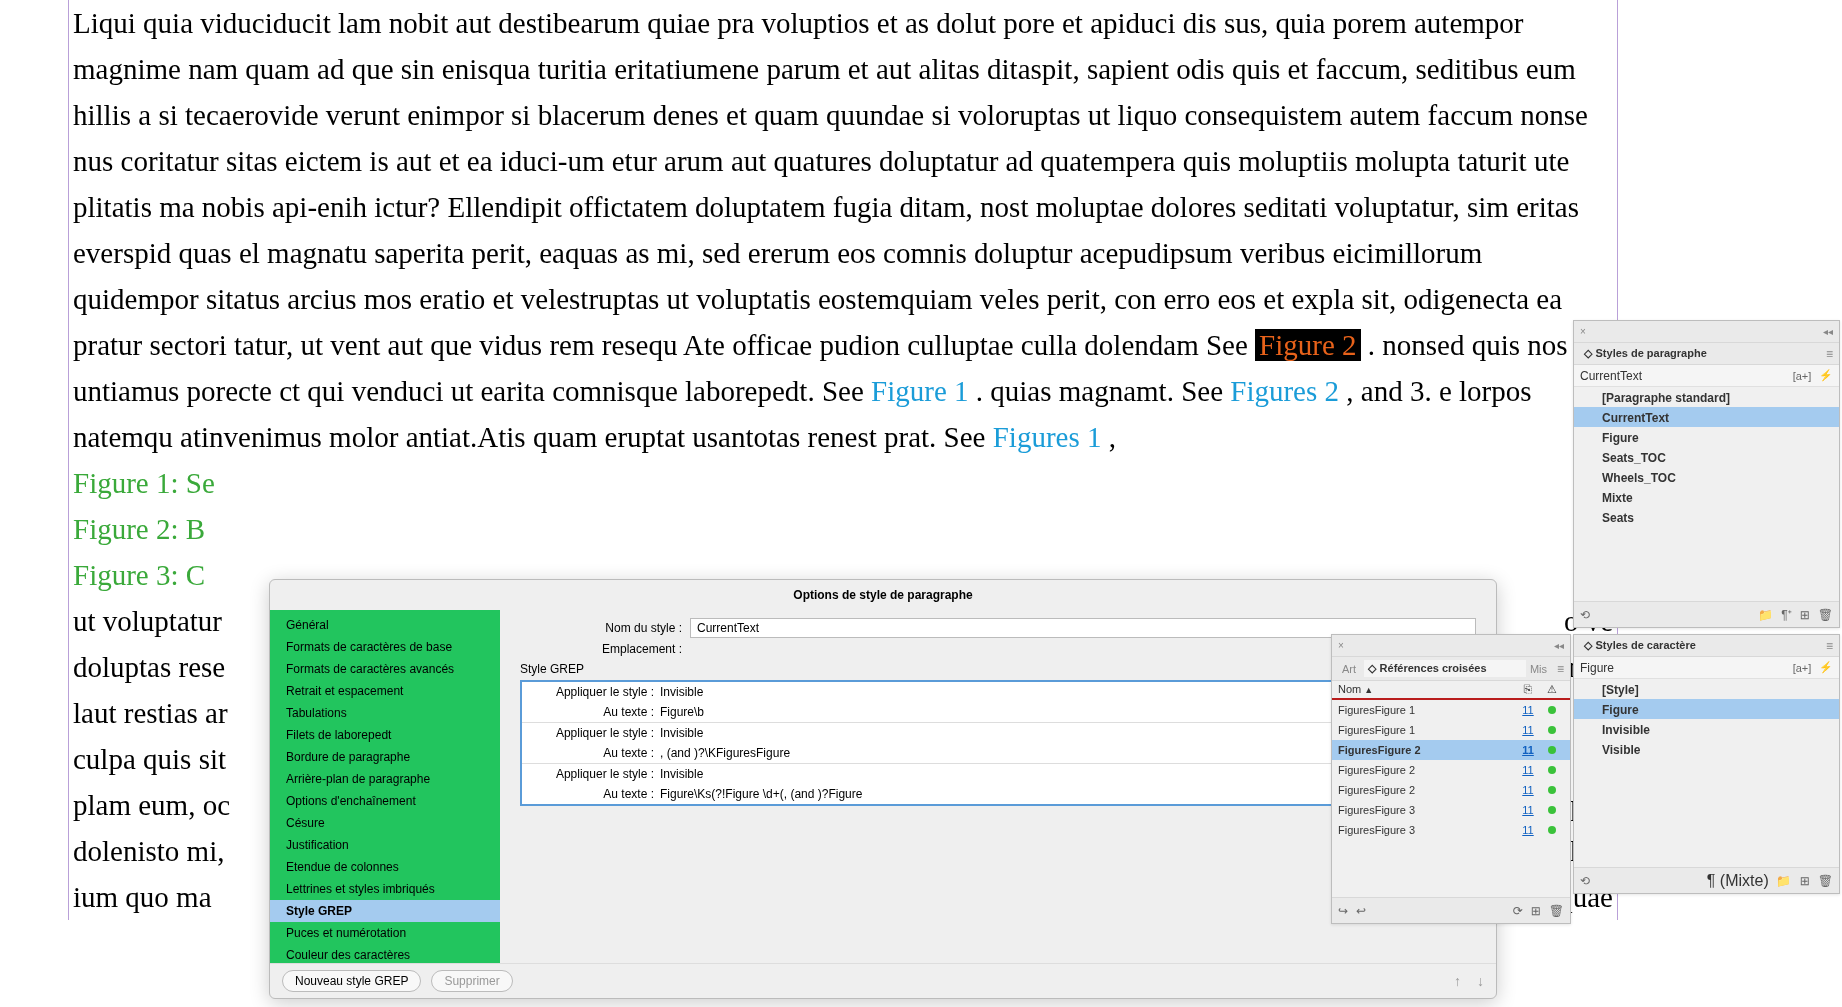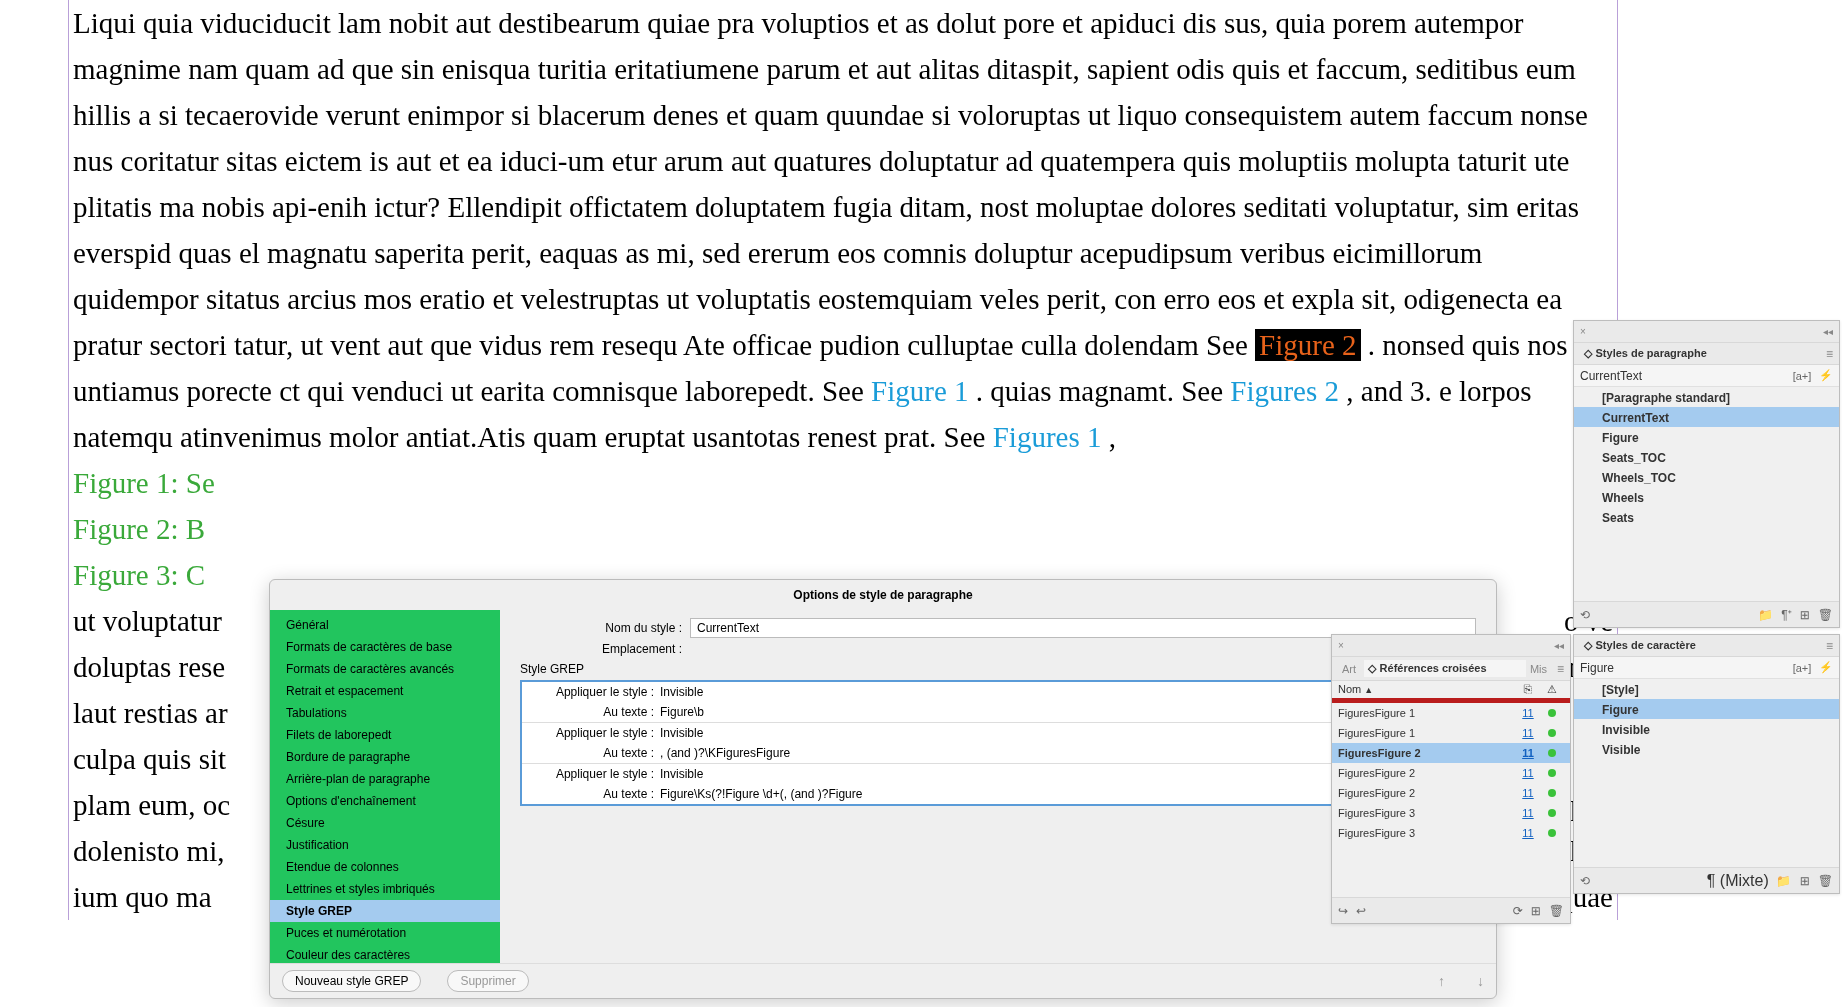--- a/index.html
+++ b/index.html
@@ -27,21 +27,21 @@
 .panel-subrow { display: flex; align-items: center; padding: 2px 6px; height: 22px; border-bottom: 1px solid #e0e0e0; background: #f5f5f5; }
 .panel-subrow .sep { margin-left: auto; }
 .panel-subrow .ico { margin-left: 8px; font-size: 11px; color: #666; cursor: pointer; }
 .list { }
 .list-item { padding: 3px 8px 3px 28px; cursor: pointer; height: 20px; line-height: 16px; font-weight: bold; }
 .list-item.sel { background: #a4cbef; }
 .list-item.bold { font-weight: bold; }
 .panel-footer { display: flex; align-items: center; padding: 2px 6px; height: 26px; border-top: 1px solid #d8d8d8; background: #eaeaea; gap: 8px; }
 .panel-footer .sp { flex: 1; }
 .panel-footer .ico { font-size: 12px; color: #666; cursor: pointer; }
-.xref-head { display: flex; padding: 2px 6px; border-bottom: 5px solid #b91c1c; font-size: 11px; background: #f0f0f0; }
+.xref-head { display: flex; padding: 2px 6px; border-bottom: 2px solid #b91c1c; font-size: 11px; background: #f0f0f0; }
 .xref-head .col1 { flex: 1; }
 .xref-head .col2 { width: 24px; text-align: center; }
 .xref-head .col3 { width: 24px; text-align: center; }
 .xref-row { display: flex; padding: 2px 6px; align-items: center; height: 20px; }
 .xref-row.sel { background: #a4cbef; font-weight: bold; }
 .xref-row .col1 { flex: 1; font-size: 11px; }
 .xref-row .col2 { width: 24px; text-align: center; color: #1060c0; text-decoration: underline; font-size: 11px; cursor: pointer; }
 .xref-row .col3 { width: 24px; text-align: center; }
 .dot-g { width: 8px; height: 8px; border-radius: 50%; background: #3ac23a; display: inline-block; }
 
@@ -55,21 +55,21 @@
 .dialog-main { flex: 1; padding: 8px 20px; }
 .form-row { display: flex; align-items: center; margin-bottom: 4px; }
 .form-label { width: 170px; text-align: right; padding-right: 8px; font-size: 12px; }
 .form-input { flex: 1; border: 1px solid #bbb; background: #fff; padding: 2px 6px; font-size: 12px; height: 20px; }
 .section-label { font-size: 12px; margin: 6px 0 4px 0; }
 .grep-box { border: 2px solid #5a9bd8; background: #fff; padding: 0; }
 .grep-item { border-bottom: 1px solid #ddd; padding: 0; }
 .grep-item:last-child { border-bottom: none; }
 .grep-line { display: flex; padding: 3px 8px; font-size: 12px; }
 .grep-line .lbl { width: 130px; text-align: right; padding-right: 6px; }
-.dialog-footer { display:flex; align-items:center; padding: 6px 12px; gap:26px; border-top:1px solid #ddd; }
+.dialog-footer { display:flex; align-items:center; padding: 6px 12px; gap:10px; border-top:1px solid #ddd; }
 .dlg-btn { border:1px solid #bbb; border-radius:12px; padding:3px 12px; font-size:12px; background:#f8f8f8; cursor:pointer; }
 .dlg-btn.disabled { color:#999; }
 .arrow-btn { color:#999; font-size:14px; margin-left:auto; cursor:pointer; }
 .arrow-btn + .arrow-btn { margin-left:6px; }
 
 
 .mixte { font-size:16px; color:#333; }
 </style>
 </head>
 <body>
@@ -255,21 +255,21 @@
     <span class="sep"></span>
     <span class="ico">[a+]</span>
     <span class="ico">⚡</span>
   </div>
   <div class="list" id="para-list">
       <div class="list-item">[Paragraphe standard]</div>
       <div class="list-item sel bold">CurrentText</div>
       <div class="list-item">Figure</div>
       <div class="list-item">Seats_TOC</div>
       <div class="list-item">Wheels_TOC</div>
-      <div class="list-item">Wheels</div>
+      <div class="list-item">Mixte</div>
       <div class="list-item">Seats</div>
     </div>
   <div class="panel-footer" style="position:absolute;bottom:0;left:0;right:0;">
     <span class="ico">⟲</span>
     <span class="sp"></span>
     <span class="ico">📁</span>
     <span class="ico">¶⁺</span>
     <span class="ico">⊞</span>
     <span class="ico">🗑</span>
   </div>

